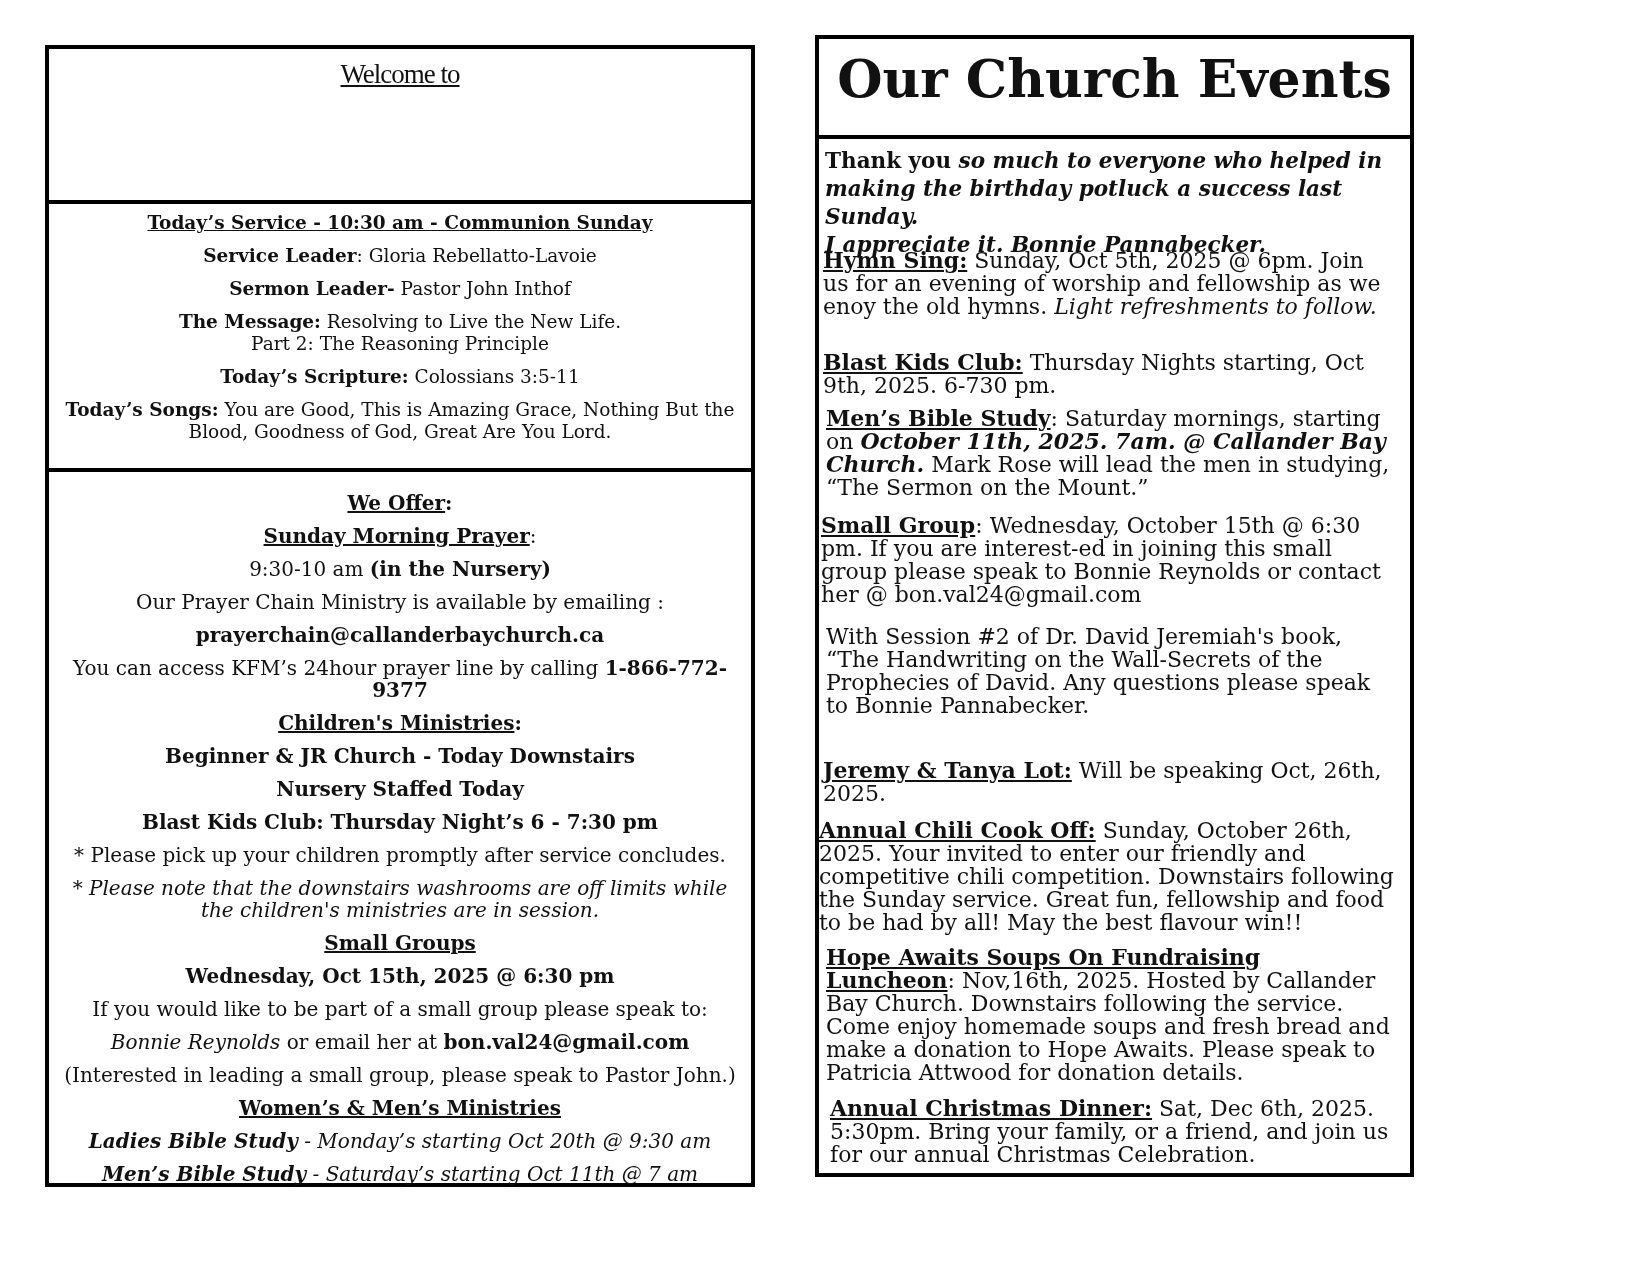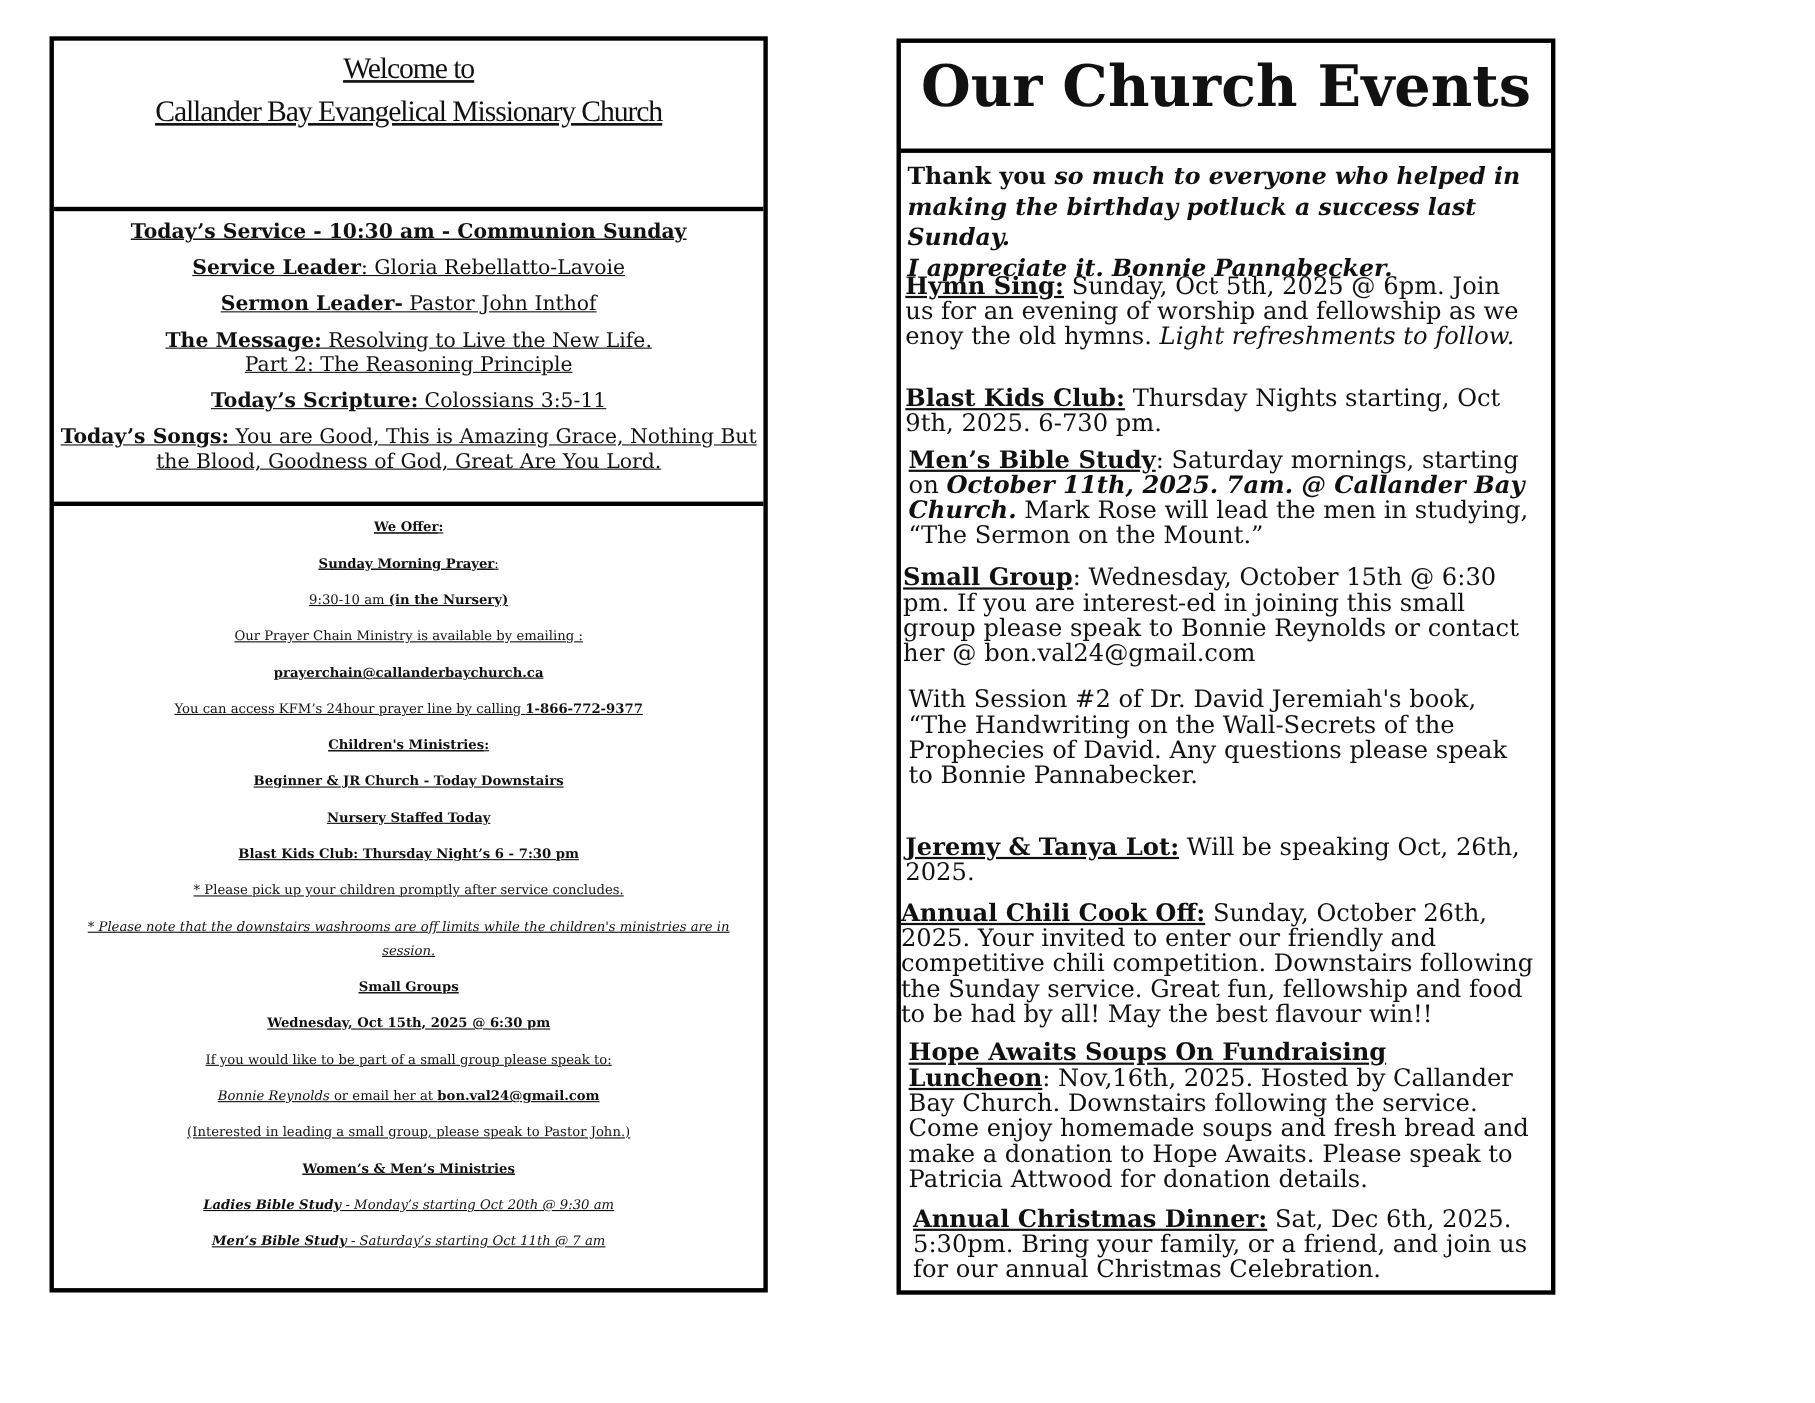--- a/index.html
+++ b/index.html
@@ -1,44 +1,43 @@
 <!DOCTYPE html>
 <html><head>
 <meta charset="utf-8">
 <style>
   html, body { margin: 0; padding: 0; background: #ffffff; }
   body { width: 1650px; height: 1275px; position: relative; font-family: "DejaVu Serif", serif; color: #111; }
   .panel { position: absolute; border: 4px solid #000; box-sizing: border-box; background: #fff; }
-  #left { left: 45px; top: 33px; width: 653px; height: 1142px; text-decoration: underline; }
+  #left { left: 45px; top: 45px; width: 710px; height: 1142px; }
   #right { left: 815px; top: 35px; width: 599px; height: 1142px; }
   .sec { border-bottom: 4px solid #000; box-sizing: border-box; text-align: center; }
   .sec.last { border-bottom: none; }
   #welcome { height: 155px; padding-top: 8px; }
   .w1 { font-family: "Liberation Serif", serif; font-size: 27px; text-decoration: underline; letter-spacing: -1px; margin: 2px 0 8px; }
   .w2 { font-family: "Liberation Serif", serif; font-size: 27px; text-decoration: underline; letter-spacing: -1px; margin: 0 0 6px; }
   .w3 { font-family: "DejaVu Sans", sans-serif; font-style: italic; font-size: 26px; letter-spacing: -0.5px; }
   #service { height: 268px; padding-top: 8px; font-size: 18.5px; }
   #service p, #offer p { margin: 0 0 11px; line-height: 22px; }
-  #offer { padding-top: 8px; font-size: 12px; }
+  #offer { padding-top: 20px; font-size: 20px; }
   b.u, span.u { text-decoration: underline; }
   .it { font-style: italic; }
   #events-title { height: 96px; border-bottom: 4px solid #000; text-align: center; font-family: "DejaVu Serif", serif; font-weight: bold; font-size: 52px; line-height: 80px; }
   #thanks { padding: 8px 6px 0 6px; font-size: 21.5px; font-weight: bold; line-height: 28px; }
   #thanks .it { font-style: italic; }
   .event { position: absolute; left: 4px; right: 14px; font-size: 22px; line-height: 23px; }
   .event .t { font-weight: bold; text-decoration: underline; }
   .event p { margin: 0; }
 </style>
 </head>
 <body>
 
 <div class="panel" id="left">
   <div class="sec" id="welcome">
     <div class="w1">Welcome to</div>
-    <div class="w2">Callander Bay Evangelical Missionary Church</div>
   </div>
 
   <div class="sec" id="service">
     <p><b class="u">Today’s Service - 10:30 am - Communion Sunday</b></p>
     <p><b>Service Leader</b><span>: Gloria Rebellatto-Lavoie</span></p>
     <p><b>Sermon Leader-</b><span> Pastor John Inthof</span></p>
     <p><b>The Message:</b><span> Resolving to Live the New Life.</span><br><span>Part 2: The Reasoning Principle</span></p>
     <p><b>Today’s Scripture:</b><span> Colossians 3:5-11</span></p>
     <p style="padding:0 6px"><b>Today’s Songs:</b><span> You are Good, This is Amazing Grace, Nothing But the Blood, Goodness of God, Great Are You Lord.</span></p>
   </div>

